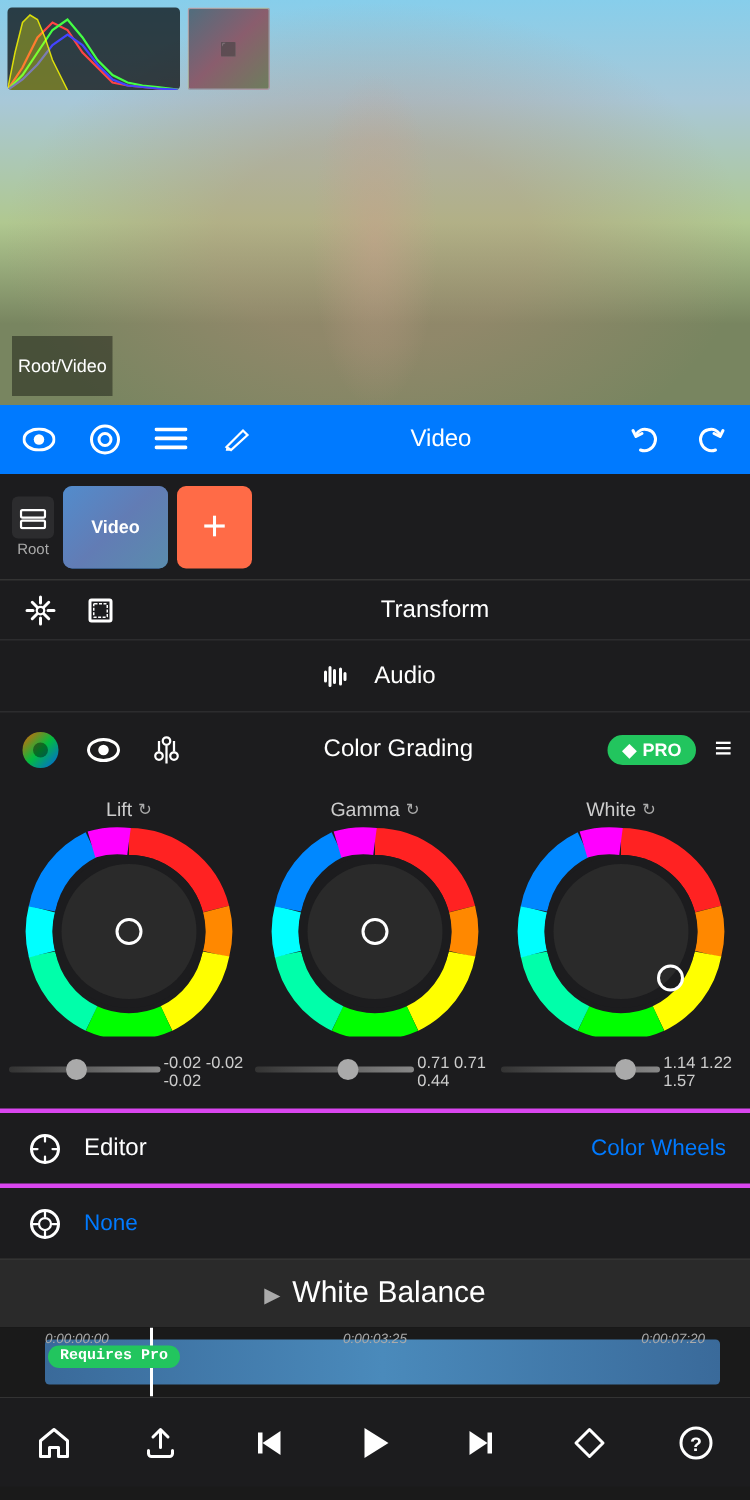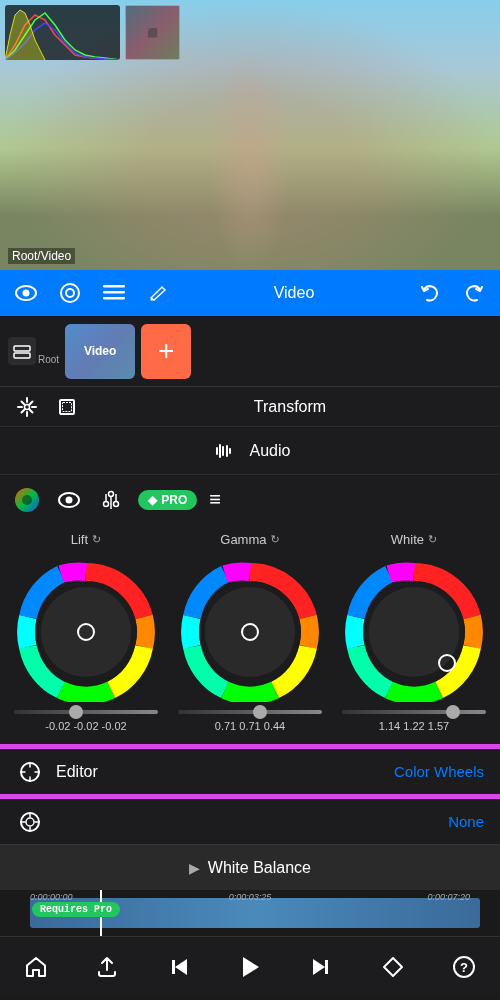--- a/index.html
+++ b/index.html
@@ -48,21 +48,21 @@
       background: linear-gradient(135deg, #6a7a8a, #8a6a7a, #7a8a6a);
       overflow: hidden;
     }
     .video-label {
       position: absolute;
       bottom: 6px;
       left: 8px;
       font-size: 12px;
       color: #fff;
       background: rgba(0,0,0,0.4);
-      padding: 1px 4px;
+      padding: 13px 4px;
     }
 
     
     .top-toolbar {
       height: 46px;
       background: #007AFF;
       display: flex;
       align-items: center;
       padding: 0 12px;
       gap: 16px;
@@ -89,22 +89,22 @@
     .timeline-strip {
       height: 70px;
       background: #1c1c1e;
       display: flex;
       align-items: center;
       padding: 0 8px;
       gap: 6px;
     }
     .timeline-root {
       display: flex;
-      flex-direction: row;
-      align-items: flex-end;
+      flex-direction: column;
+      align-items: center;
       gap: 2px;
     }
     .timeline-root-icon {
       width: 28px;
       height: 28px;
       background: #2c2c2e;
       border-radius: 4px;
       display: flex;
       align-items: center;
       justify-content: center;
@@ -247,21 +247,21 @@
     .wheel-container {
       display: flex;
       flex-direction: column;
       align-items: center;
       flex: 1;
     }
     .wheel-label-row {
       display: flex;
       align-items: center;
       gap: 4px;
-      margin-bottom: 15px;
+      margin-bottom: 4px;
     }
     .wheel-label {
       font-size: 13px;
       color: #ccc;
     }
     .wheel-refresh-icon {
       font-size: 11px;
       color: #aaa;
       cursor: pointer;
     }
@@ -281,21 +281,20 @@
       border-radius: 50%;
       background: transparent;
       position: absolute;
       z-index: 5;
       pointer-events: none;
     }
     .wheel-slider-row {
       width: 100%;
       margin-top: 8px;
       display: flex;
-      flex-direction: column;
       align-items: center;
       gap: 2px;
     }
     .wheel-slider {
       width: 90%;
       height: 4px;
       background: linear-gradient(90deg, #333, #888);
       border-radius: 2px;
       position: relative;
     }
@@ -315,23 +314,22 @@
       margin-top: 4px;
     }
 
     
     .sub-menu-item {
       height: 50px;
       background: #1c1c1e;
       display: flex;
       align-items: center;
       padding: 0 16px;
-      border-top: 5px solid #d946ef;
-      cursor: pointer;
-      justify-content: space-between;
+      border-top: 3px solid #d946ef;
+      cursor: pointer;
     }
     .sub-menu-icon {
       width: 28px;
       height: 28px;
       display: flex;
       align-items: center;
       justify-content: center;
       margin-right: 12px;
     }
     .sub-menu-label {
@@ -353,21 +351,21 @@
       justify-content: center;
       border-top: 1px solid #333;
       cursor: pointer;
     }
     .wb-chevron {
       margin-right: 8px;
       color: #aaa;
       font-size: 14px;
     }
     .wb-label {
-      font-size: 16px;
+      font-size: 20px;
       color: #fff;
     }
 
     
     .timeline-bottom {
       height: 46px;
       background: #111;
       position: relative;
       display: flex;
       align-items: center;
@@ -587,20 +585,21 @@
   <div class="cg-icon">
     <svg width="22" height="22" viewBox="0 0 22 22" fill="none">
       <circle cx="11" cy="5" r="2.5" stroke="white" stroke-width="1.5"></circle>
       <circle cx="6" cy="15" r="2.5" stroke="white" stroke-width="1.5"></circle>
       <circle cx="16" cy="15" r="2.5" stroke="white" stroke-width="1.5"></circle>
       <line x1="11" y1="8" x2="11" y2="20" stroke="white" stroke-width="1.5"></line>
       <line x1="6" y1="5" x2="6" y2="12" stroke="white" stroke-width="1.5"></line>
       <line x1="16" y1="5" x2="16" y2="12" stroke="white" stroke-width="1.5"></line>
     </svg>
   </div>
+  <div class="cg-title">Color Grading</div>
   <div class="pro-badge">
     <span>◆</span>
     <span>PRO</span>
   </div>
   <div class="menu-dots">≡</div>
 </div>
 
 <div class="color-wheels-section">
   <div class="wheels-row">
 

